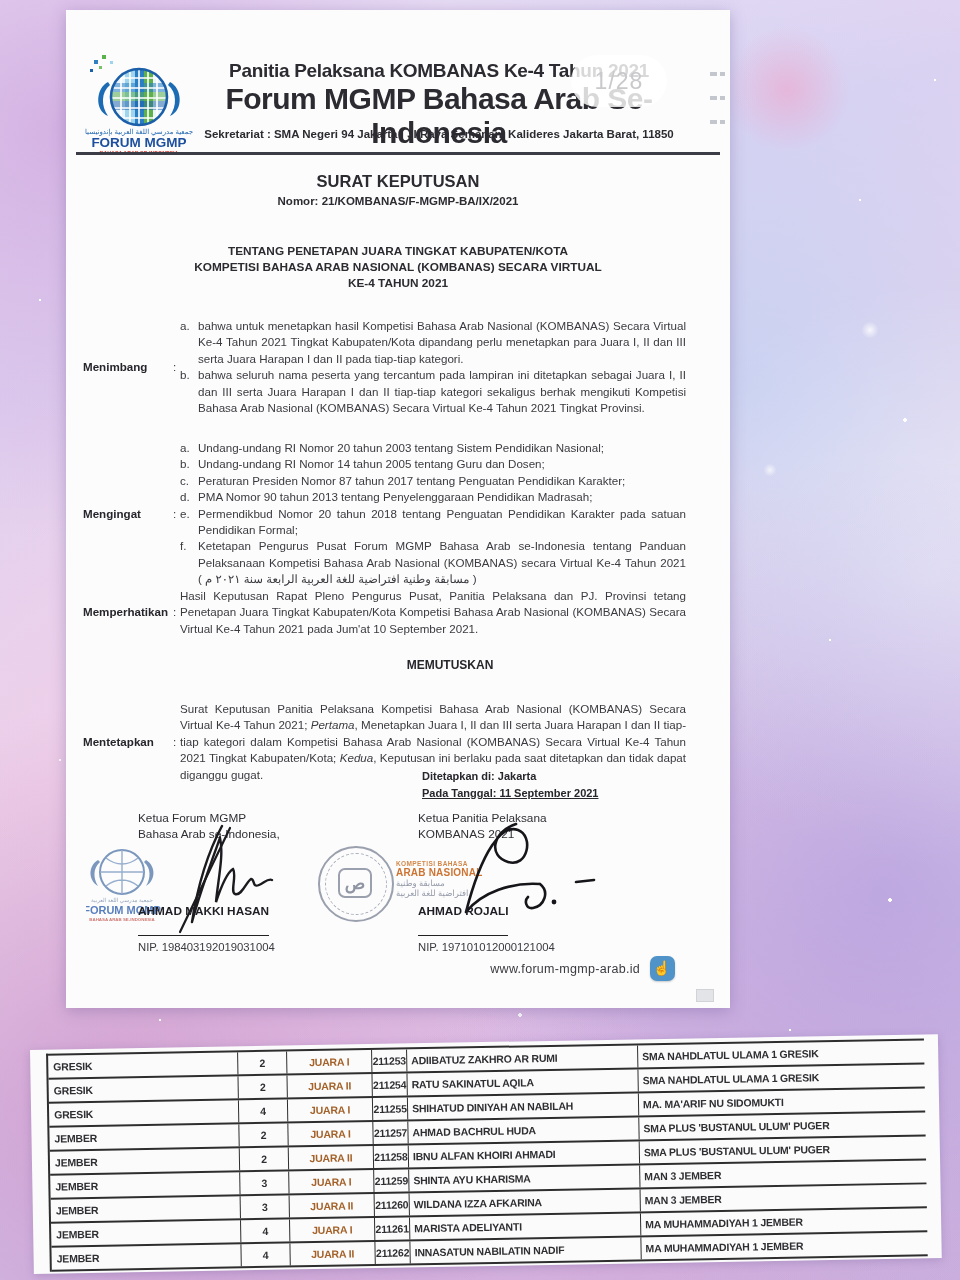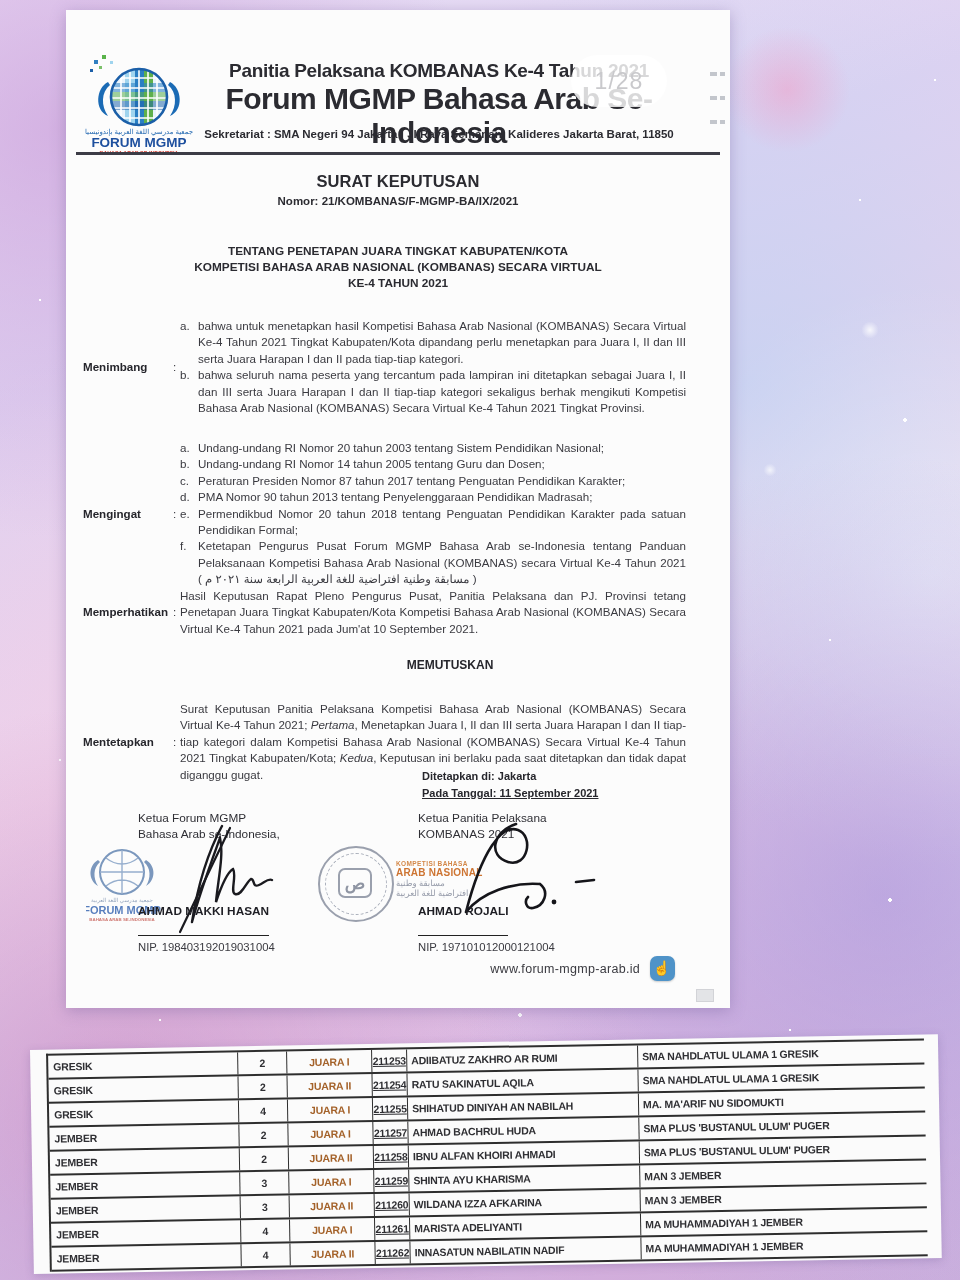--- a/index.html
+++ b/index.html
@@ -99,21 +99,21 @@
   
   .table-strip{position:absolute;left:30px;top:1050px;width:908px;height:224px;background:#fbfbfb;
                transform:rotate(-1deg);transform-origin:0 0;box-shadow:0 2px 8px rgba(110,90,150,.3);}
   .rtable{margin:4px 0 0 16px;width:876px;border-top:2px solid #2e2e2e;border-left:2px solid #2e2e2e;}
   .trow{display:flex;height:22px;border-bottom:2px solid #2e2e2e;
         font-size:10.5px;letter-spacing:-0.2px;color:#2f2f33;font-weight:600;}
   .trow>div{border-right:1.6px solid #2e2e2e;overflow:hidden;white-space:nowrap;line-height:22px;}
   .c-region{width:184px;padding-left:5px;}
   .c-cat{width:48px;text-align:center;}
   .c-rank{width:84px;text-align:center;color:#a4622a;}
-  .c-id{width:34px;text-align:center;text-decoration:underline;}
+  .c-id{width:34px;text-align:center;}
   .c-name{width:226px;padding-left:4px;}
   .c-school{width:282px;padding-left:4px;border-right:none !important;}
 </style>
 </head>
 <body>
 
 <div class="screen">
   <div class="backdrop"></div>
   <div class="sparkles"></div>
 

